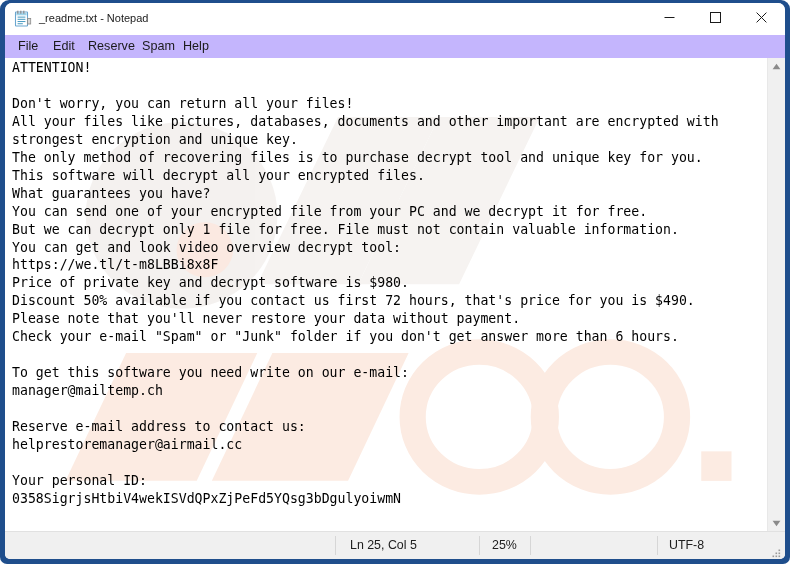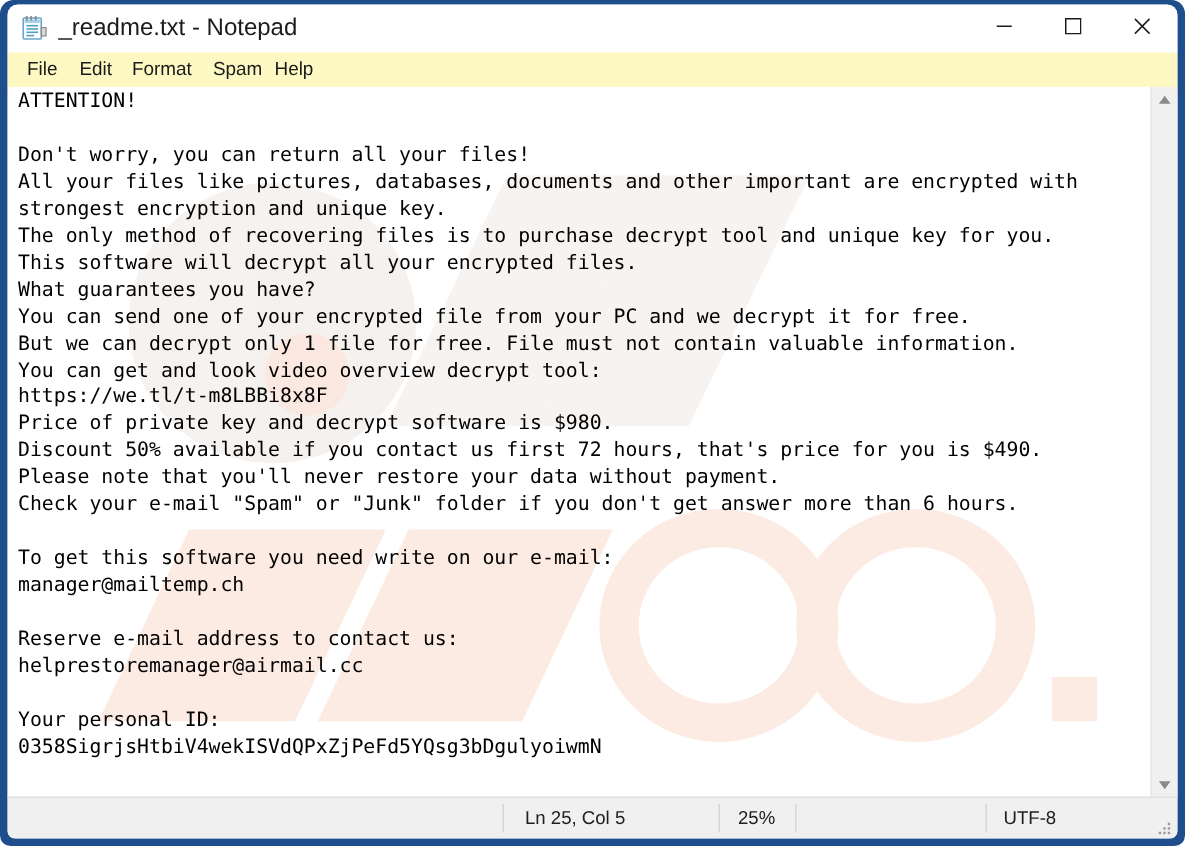--- a/index.html
+++ b/index.html
@@ -49,21 +49,21 @@
     position: absolute;
     left: 8px;
     top: 6px;
     width: 19px;
     height: 19px;
   }
   #title-text {
     position: absolute;
     left: 34px;
     top: 6px;
-    font-size: 16px;
+    font-size: 11px;
     line-height: 19px;
     color: #1b1b1b;
     white-space: nowrap;
   }
   .win-btn {
     position: absolute;
     top: 0;
     width: 46px;
     height: 31px;
     background: transparent;
@@ -78,21 +78,21 @@
   #btn-maximize { right: 47px; }
   #btn-close    { right: 1px; }
 
   
   #menu-bar {
     position: absolute;
     left: 0;
     top: 32px;
     width: 100%;
     height: 23px;
-    background: #fef9c3;
+    background: #c4b5fd;
     border-bottom: 5px solid #404040;
   }
   .menu-item {
     position: absolute;
     top: 2px;
     font-size: 12.6px;
     line-height: 19px;
     color: #1b1b1b;
     padding: 0 3px;
     white-space: nowrap;
@@ -230,21 +230,21 @@
               <line x1="0.6" y1="0.6" x2="10.4" y2="10.4" stroke="#1b1b1b" stroke-width="1"></line>
               <line x1="10.4" y1="0.6" x2="0.6" y2="10.4" stroke="#1b1b1b" stroke-width="1"></line>
             </svg>
         </span>
       </button>
     </div>
 
     <div id="menu-bar">
       <span class="menu-item" style="left:10px">File</span>
       <span class="menu-item" style="left:45px">Edit</span>
-      <span class="menu-item" style="left:80px">Format</span>
+      <span class="menu-item" style="left:80px">Reserve</span>
       <span class="menu-item" style="left:134px">Spam</span>
       <span class="menu-item" style="left:175px">Help</span>
     </div>
 
     <div id="text-area-wrap">
       <svg id="watermark" viewBox="0 0 773 482" preserveAspectRatio="none">
         <g fill="#f4f1ef" opacity="0.95">
           <circle cx="175" cy="160" r="95"></circle>
           <circle cx="198" cy="195" r="28" fill="#fbe8e0"></circle>
         </g>

